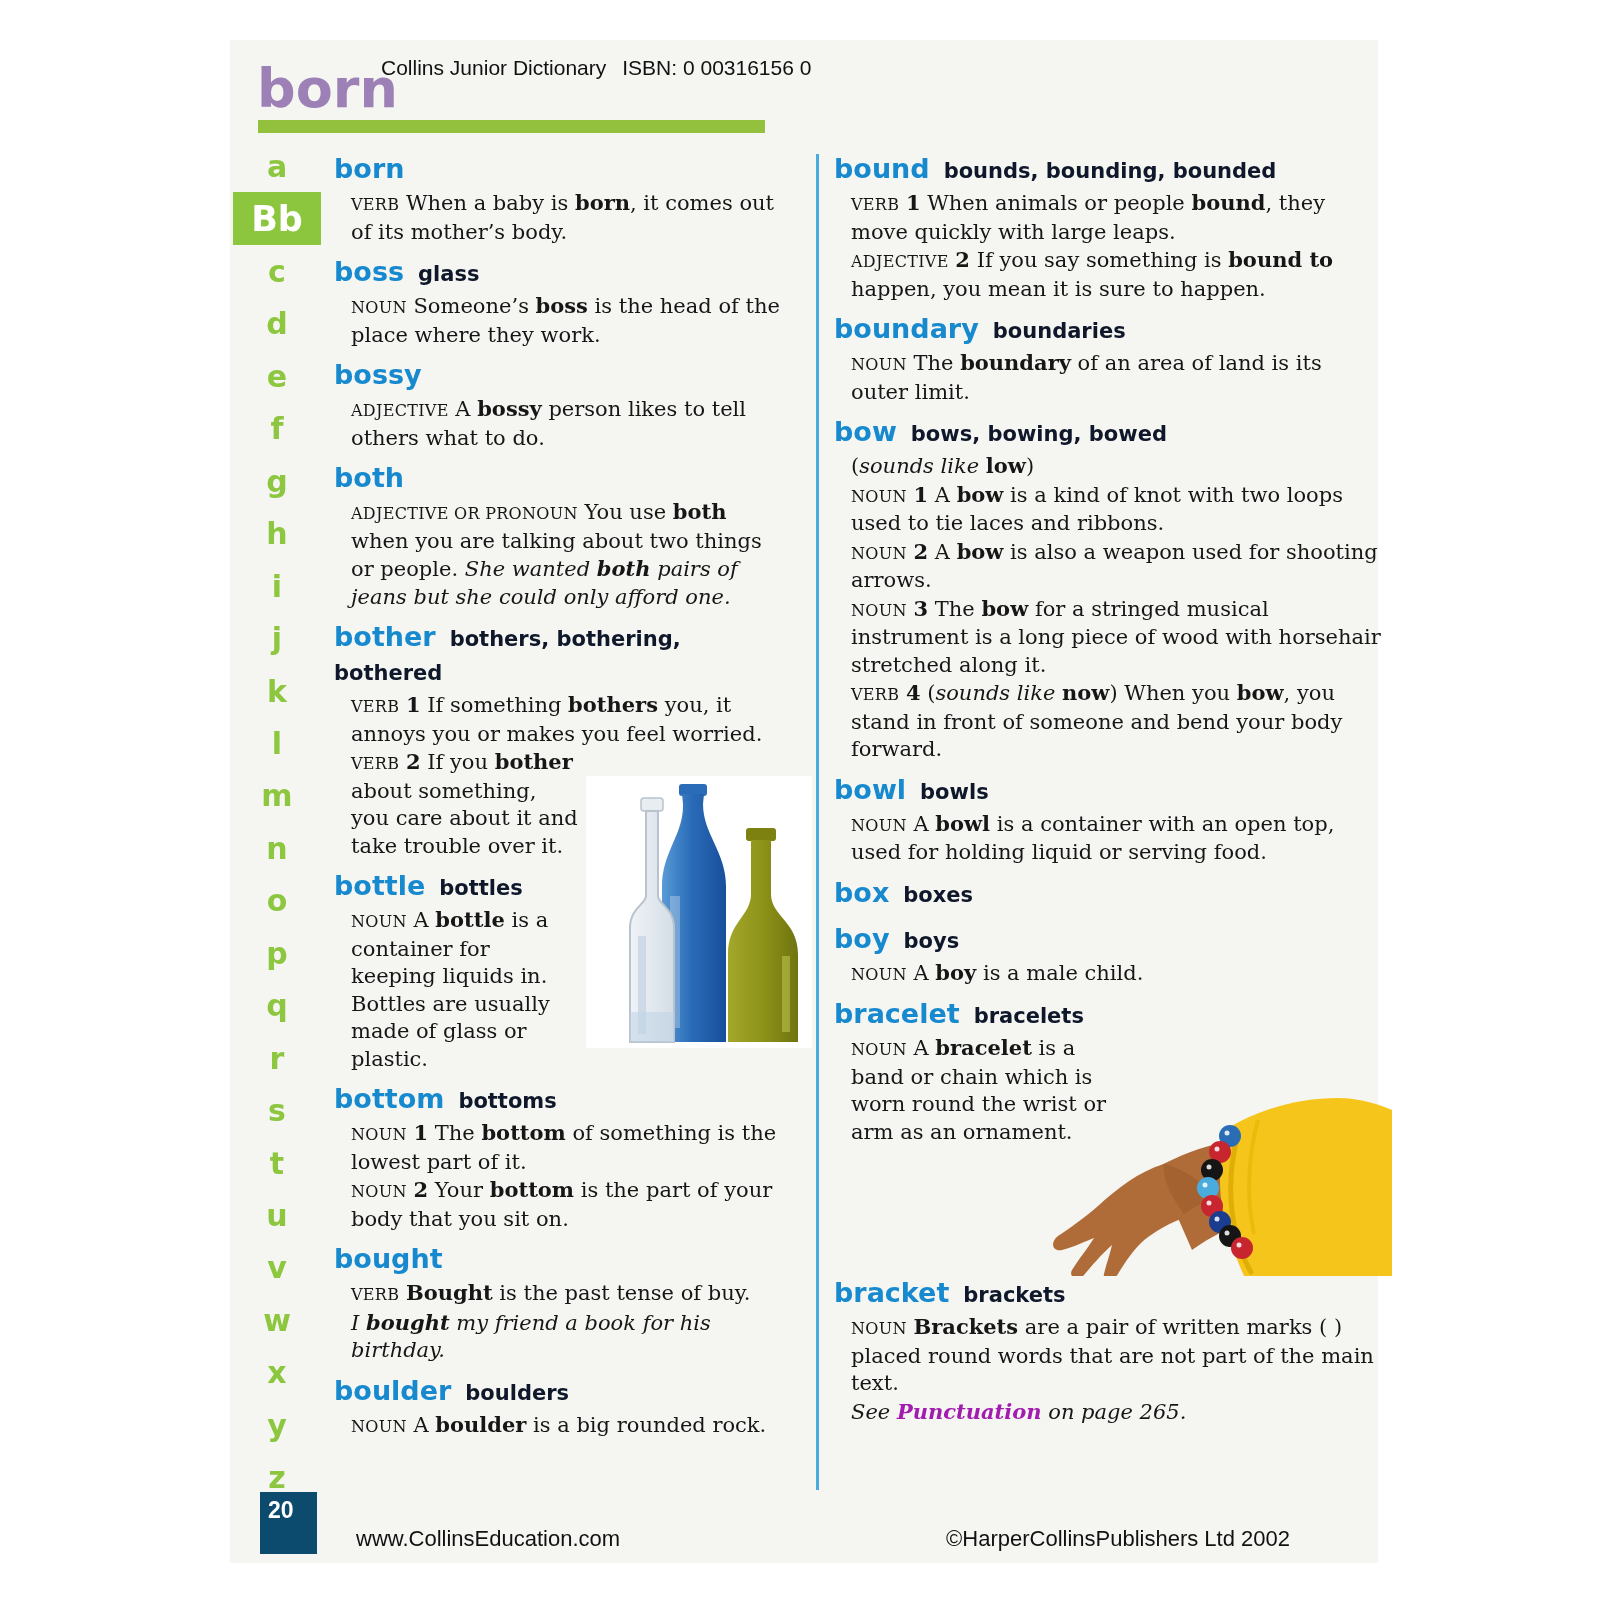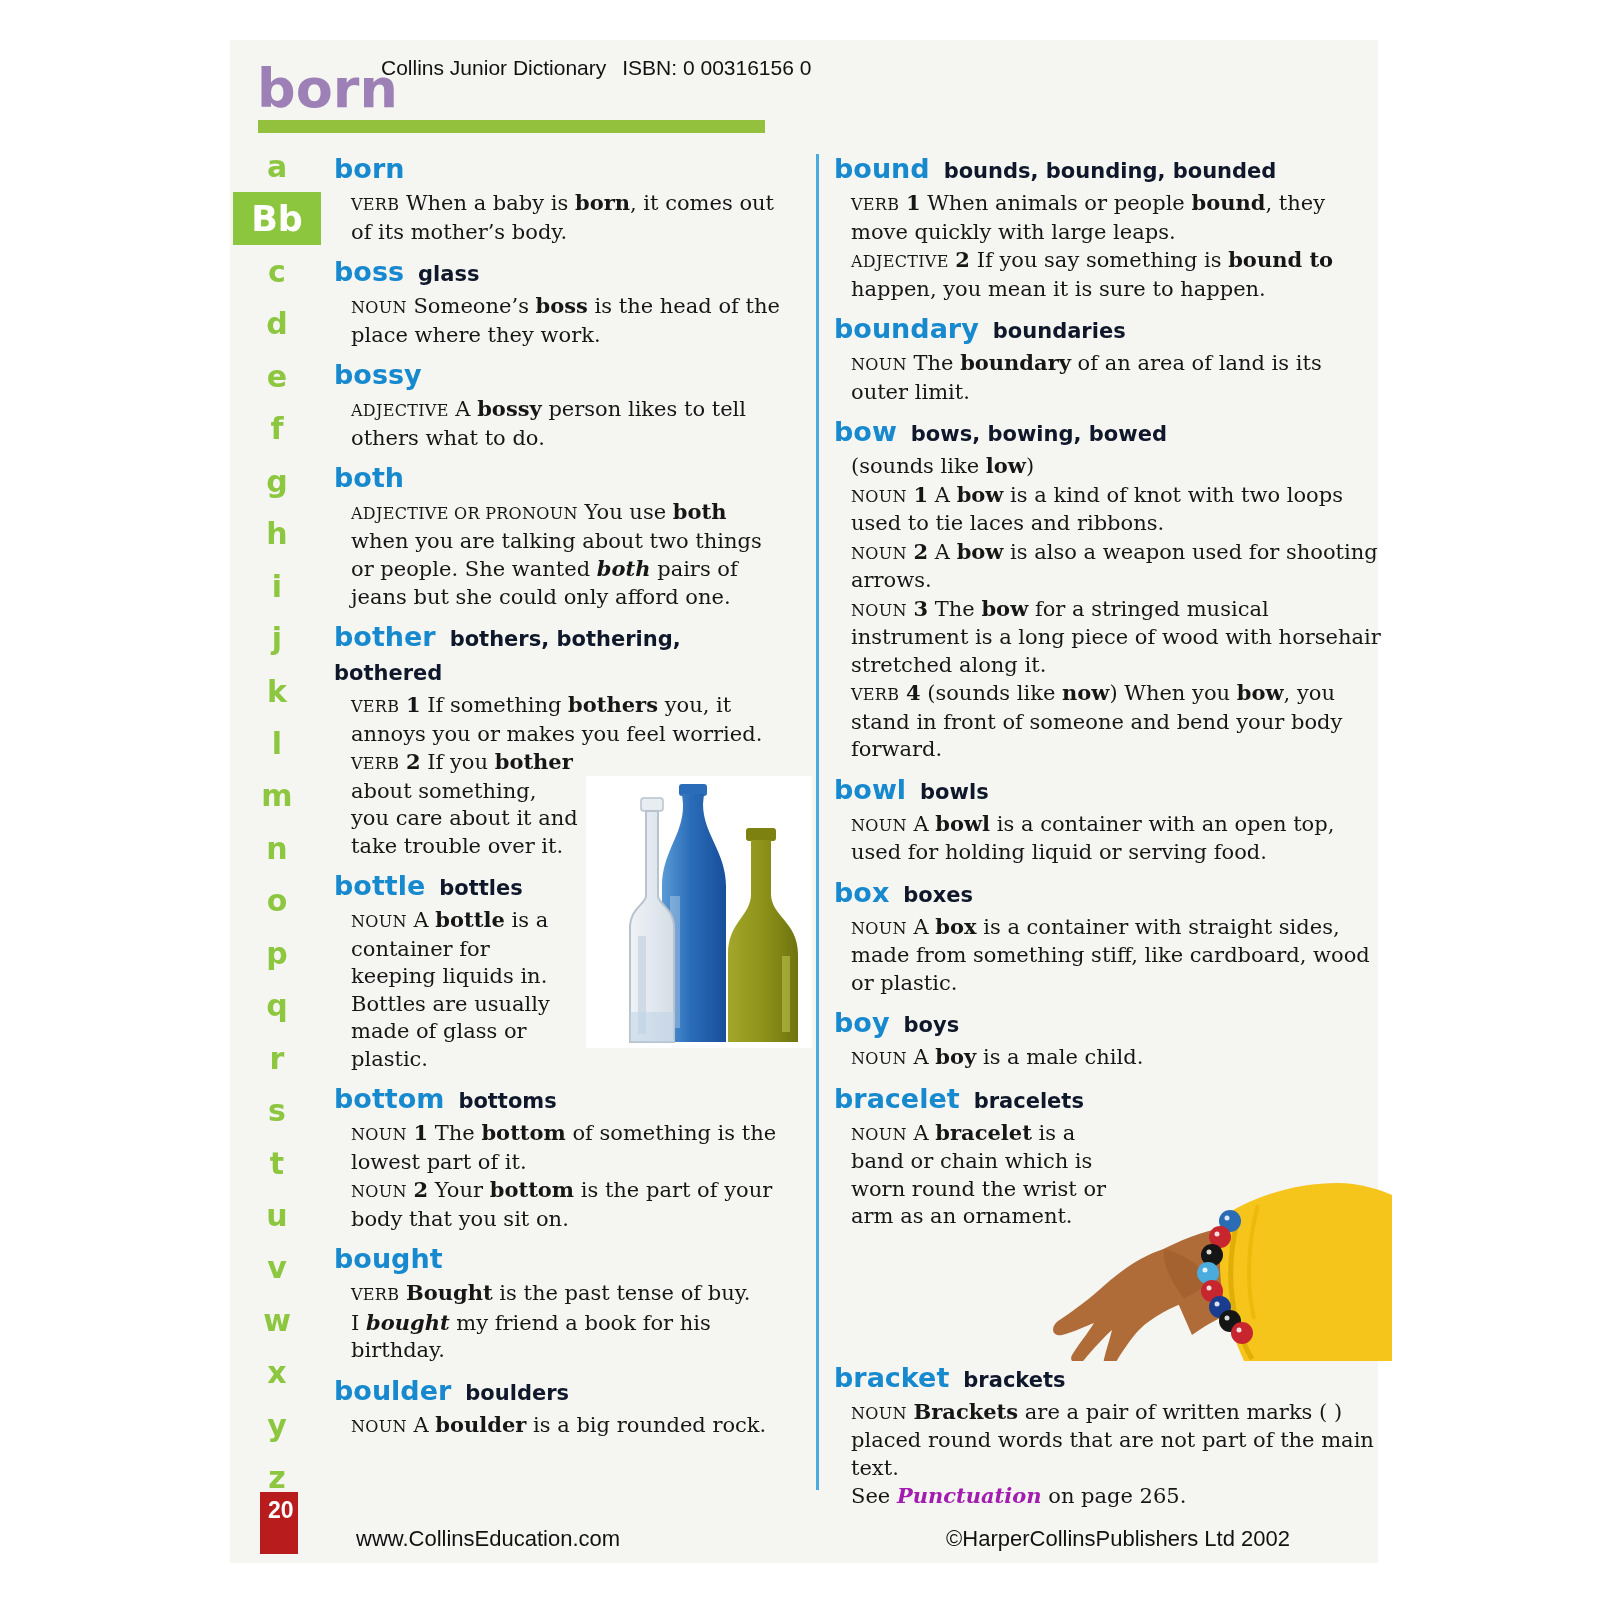--- a/index.html
+++ b/index.html
@@ -30,32 +30,32 @@
   .entry{margin:0 0 9px 0;}
   .entry.clear{clear:both;}
   .headline{font-family:"DejaVu Sans",sans-serif;font-weight:bold;
        line-height:33px;}
   .headword{font-size:27px;color:#1789cf;}
   .inflections{font-size:21px;color:#0f172a;margin-left:14px;}
   .def{margin:0 0 0 17px;font-family:"DejaVu Serif",serif;font-size:21px;
        line-height:27.5px;}
   .pos{font-size:16px;letter-spacing:.3px;}
   .b{font-weight:bold;}
-  .i{}
+  .i{font-style:italic;}
   .bi{font-weight:bold;font-style:italic;}
   .ref{color:#a21caf;font-weight:bold;font-style:italic;margin-top:20px;}
   
   .fig{float:right;position:relative;}
   .fig-bottles{width:226px;height:300px;margin:28px -26px 0 8px;}
   .fig-bottles svg{position:absolute;left:0;top:0;width:226px;height:272px;}
   .fig-bracelet{width:268px;height:212px;margin:30px -4px 0 10px;}
   .fig-bracelet svg{position:absolute;right:-6px;top:0;width:360px;height:212px;}
   
-  .page-num{position:absolute;left:30px;top:1452px;width:38px;height:62px;
-       background:#b91c1c;color:#fff;font-weight:bold;font-size:23px;
+  .page-num{position:absolute;left:30px;top:1452px;width:57px;height:62px;
+       background:#0c4a6e;color:#fff;font-weight:bold;font-size:23px;
        padding:5px 0 0 8px;box-sizing:border-box;}
   .site-url{position:absolute;left:82px;top:1486px;font-size:22px;color:#111;margin-left:44px;}
   .copyright{position:absolute;right:88px;top:1486px;font-size:22px;color:#111;}
 </style>
 </head>
 <body>
 
 <div class="page">
   <div class="meta">
     <span>Collins Junior Dictionary</span><span>ISBN: 0 00316156 0</span>
@@ -187,21 +187,20 @@
         <div class="def"><span class="pos">NOUN</span><span> </span><span class="b">2</span><span> A </span><span class="b">bow</span><span> is also a weapon used for shooting arrows.</span></div>
         <div class="def"><span class="pos">NOUN</span><span> </span><span class="b">3</span><span> The </span><span class="b">bow</span><span> for a stringed musical instrument is a long piece of wood with horsehair stretched along it.</span></div>
         <div class="def"><span class="pos">VERB</span><span> </span><span class="b">4</span><span> (</span><span class="i">sounds like </span><span class="b">now</span><span>) When you </span><span class="b">bow</span><span>, you stand in front of someone and bend your body forward.</span></div>
       </div>
       <div class="entry">
         <div class="headline"><span class="headword">bowl</span><span class="inflections">bowls</span></div>
         <div class="def"><span class="pos">NOUN</span><span> A </span><span class="b">bowl</span><span> is a container with an open top, used for holding liquid or serving food.</span></div>
       </div>
       <div class="entry">
         <div class="headline"><span class="headword">box</span><span class="inflections">boxes</span></div>
-        <div class="def"><span class="pos">NOUN</span><span> A </span><span class="b">box</span><span> is a container with straight sides, made from something stiff, like cardboard, wood or plastic.</span></div>
       </div>
       <div class="entry">
         <div class="headline"><span class="headword">boy</span><span class="inflections">boys</span></div>
         <div class="def"><span class="pos">NOUN</span><span> A </span><span class="b">boy</span><span> is a male child.</span></div>
       </div>
       <div class="entry">
         <div class="headline"><span class="headword">bracelet</span><span class="inflections">bracelets</span></div>
         <div class="def"><div class="fig fig-bracelet">
   <svg viewBox="0 0 360 212" xmlns="http://www.w3.org/2000/svg">
     <g>

